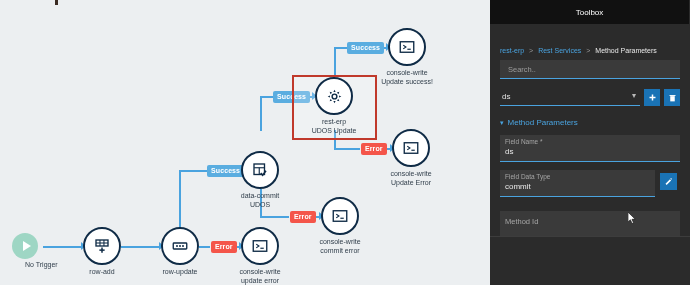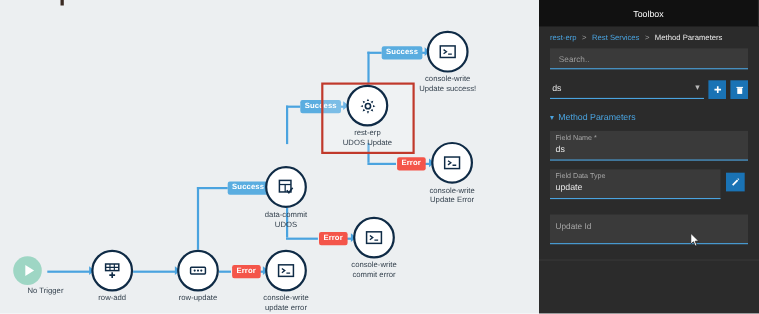--- a/index.html
+++ b/index.html
@@ -86,21 +86,21 @@
     position:absolute;left:490px;top:0;width:200px;height:285px;
     background:#2b2b2b;color:#d6d6d6;
   }
   .tabs{display:flex;height:24px;background:#3a3a3a;}
   .tab{
     flex:1;display:flex;align-items:center;justify-content:center;
     font-size:8px;color:#e8e8e8;cursor:pointer;
     border-right:1px solid #2b2b2b;
   }
   .tab.active{background:#111111;color:#ffffff;}
-  .panel-body{padding:0 10px;}
+  .panel-body{padding:16px 10px;}
   .breadcrumb{
     font-size:7px;padding:7px 0 6px 0;color:#4aa3df;white-space:nowrap;
   }
   .breadcrumb .sep{color:#9a9a9a;margin:0 3px;}
   .breadcrumb .crumb{color:#4aa3df;cursor:pointer;}
   .breadcrumb .crumb.last{color:#e9e9e9;cursor:default;}
 
   .search-field{
     height:19px;background:#3a3a3a;border-bottom:1px solid #4aa3df;
     display:flex;align-items:center;padding:0 6px;box-sizing:border-box;
@@ -380,31 +380,31 @@
         <span>Method Parameters</span>
       </div>
 
       <div class="form-field">
         <div class="field-label">Field Name *</div>
         <div class="field-value">ds</div>
       </div>
 
       <div class="form-field with-btn">
         <div class="field-label">Field Data Type</div>
-        <div class="field-value">update</div>
+        <div class="field-value">commit</div>
         <div class="edit-btn">
           <svg width="9" height="9" viewBox="0 0 24 24">
             <path d="M4 18 L16 6 L19 9 L7 21 Z" fill="#ffffff"></path>
             <path d="M17 4 L20 7 L21.5 5.5 L18.5 2.5 Z" fill="#ffffff"></path>
           </svg>
         </div>
       </div>
 
       <div class="form-field" style="margin-top:14px;">
-        <div class="field-ph">Update Id</div>
+        <div class="field-ph">Method Id</div>
       </div>
 
     </div>
 
     <div class="panel-divider"></div>
     <div class="panel-lower"></div>
   </div>
 
   <svg class="cursor" viewBox="0 0 12 17">
     <polygon points="0,0 0,13 3.2,10.2 5.4,15.2 7.4,14.3 5.3,9.6 9.5,9.3" fill="#ffffff" stroke="#1a1a1a" stroke-width="0.9"></polygon>

